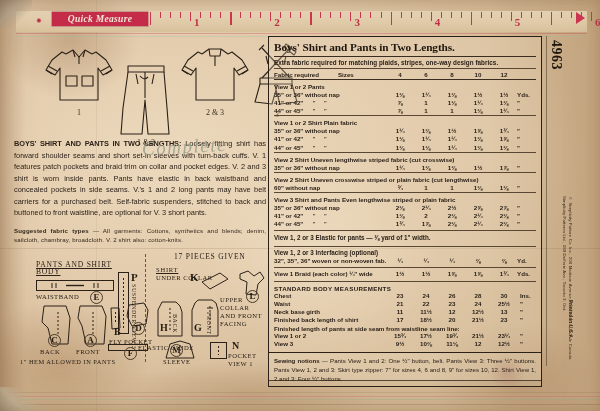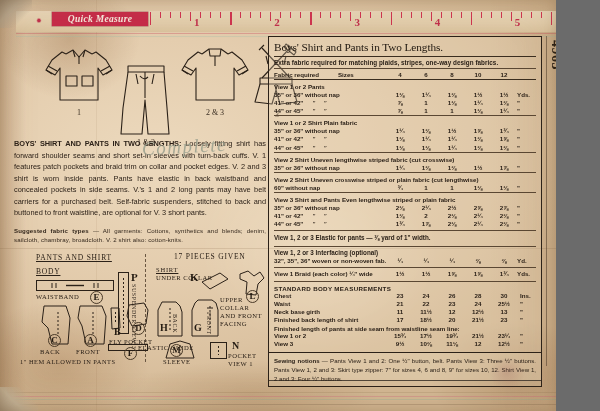--- a/index.html
+++ b/index.html
@@ -6,21 +6,21 @@
   html, body {
     margin: 0; padding: 0;
     background: #6b6b6b;
   }
   body {
     font-family: "Liberation Sans", sans-serif;
   }
 
   #envelope {
     position: relative;
-    width: 556px;
+    width: 600px;
     height: 411px;
     overflow: hidden;
     background:
       radial-gradient(ellipse 420px 260px at 28% 38%, #ecd9bd 0%, #e4cdae 45%, #dcc3a2 75%, #d2b793 100%);
     color: #2b2118;
     padding-left: 20px;
   }
 
   
   .paper-stain {
@@ -207,21 +207,21 @@
     left: 268px; top: 36px;
     width: 274px; height: 345px;
     border: 1.3px solid #2b2118;
     background: rgba(236,219,192,.28);
     padding: 4px 5px 3px 5px;
     overflow: hidden;
   }
   #table-title {
     font-family: "Liberation Serif", serif;
     font-size: 11.3px;
-    font-weight: normal;
+    font-weight: bold;
     letter-spacing: -.1px;
     color: #1f170f;
     padding-bottom: 1px;
   }
   .rule { height: 0; border-top: 1px solid #3a2d1f; margin: 2px 0 2px 0; }
   .rule.thin { border-top: .7px solid #5a4733; }
 
   #extra-note {
     font-family: "Liberation Sans", sans-serif;
     font-size: 6.3px; font-weight: bold;
@@ -508,21 +508,21 @@
     </div>
 
     <p id="description"><span class="lead">BOYS' SHIRT AND PANTS IN TWO LENGTHS:</span><span> Loosely fitting shirt has forward shoulder seams and short set-in sleeves with turn-back cuffs. V. 1 features patch pockets and braid trim on collar and pocket edges. V. 2 and 3 shirt is worn inside pants. Pants have elastic in back waistband and concealed pockets in side seams. V.'s 1 and 2 long pants may have belt carriers for a purchased belt. Self-fabric suspenders, stitched to back and buttoned to front waistline, are optional for V. 3 short pants.</span></p>
 
     <p id="fabric-types"><span class="ft-label">Suggested fabric types</span><span> — All garments: Cottons, synthetics and blends; denim, sailcloth, chambray, broadcloth. V. 2 shirt also: cotton-knits.</span></p>
 
     <div id="pieces-panel">
 
       <div id="pieces-divider"></div>
 
-      <div class="pp-head" style="left:22px;top:1px;text-align:right;">PANTS AND SHIRT</div>
+      <div class="pp-head" style="left:22px;top:8px;text-align:right;">PANTS AND SHIRT</div>
       <div class="pp-head nound" style="left:160px;top:0;">17 PIECES GIVEN</div>
 
       <div class="pp-head" style="left:22px;top:15px;">BODY</div>
       <div class="pp-head" style="left:142px;top:14px;font-size:6.5px;">SHIRT</div>
 
       <div class="pp-shape" style="left:22px;top:28px;">
         <svg width="78" height="11" viewBox="0 0 78 11">
           <g fill="none" stroke="#2b2118" stroke-width="1">
             <rect x="0.5" y="0.5" width="77" height="10"></rect>
             <path d="M30 5.5 L48 5.5" stroke-width="1.4"></path>

